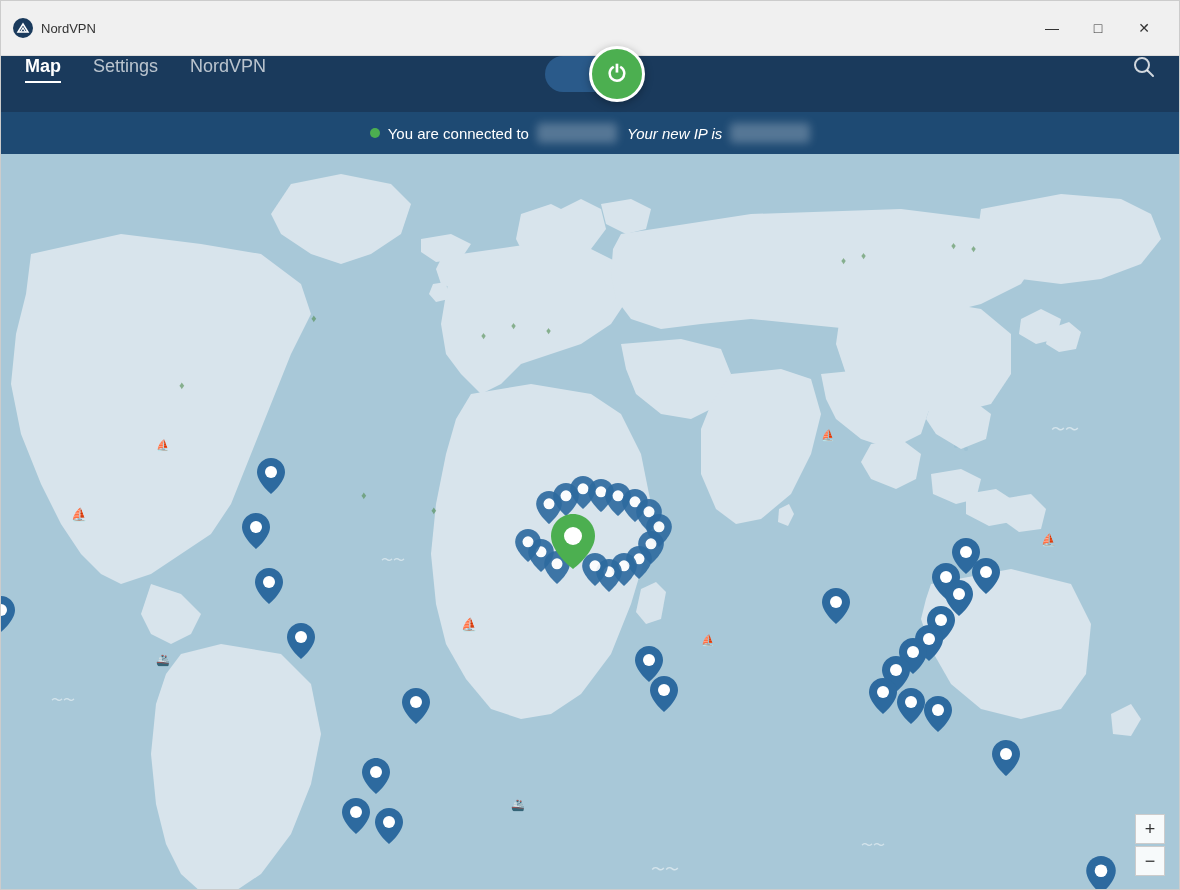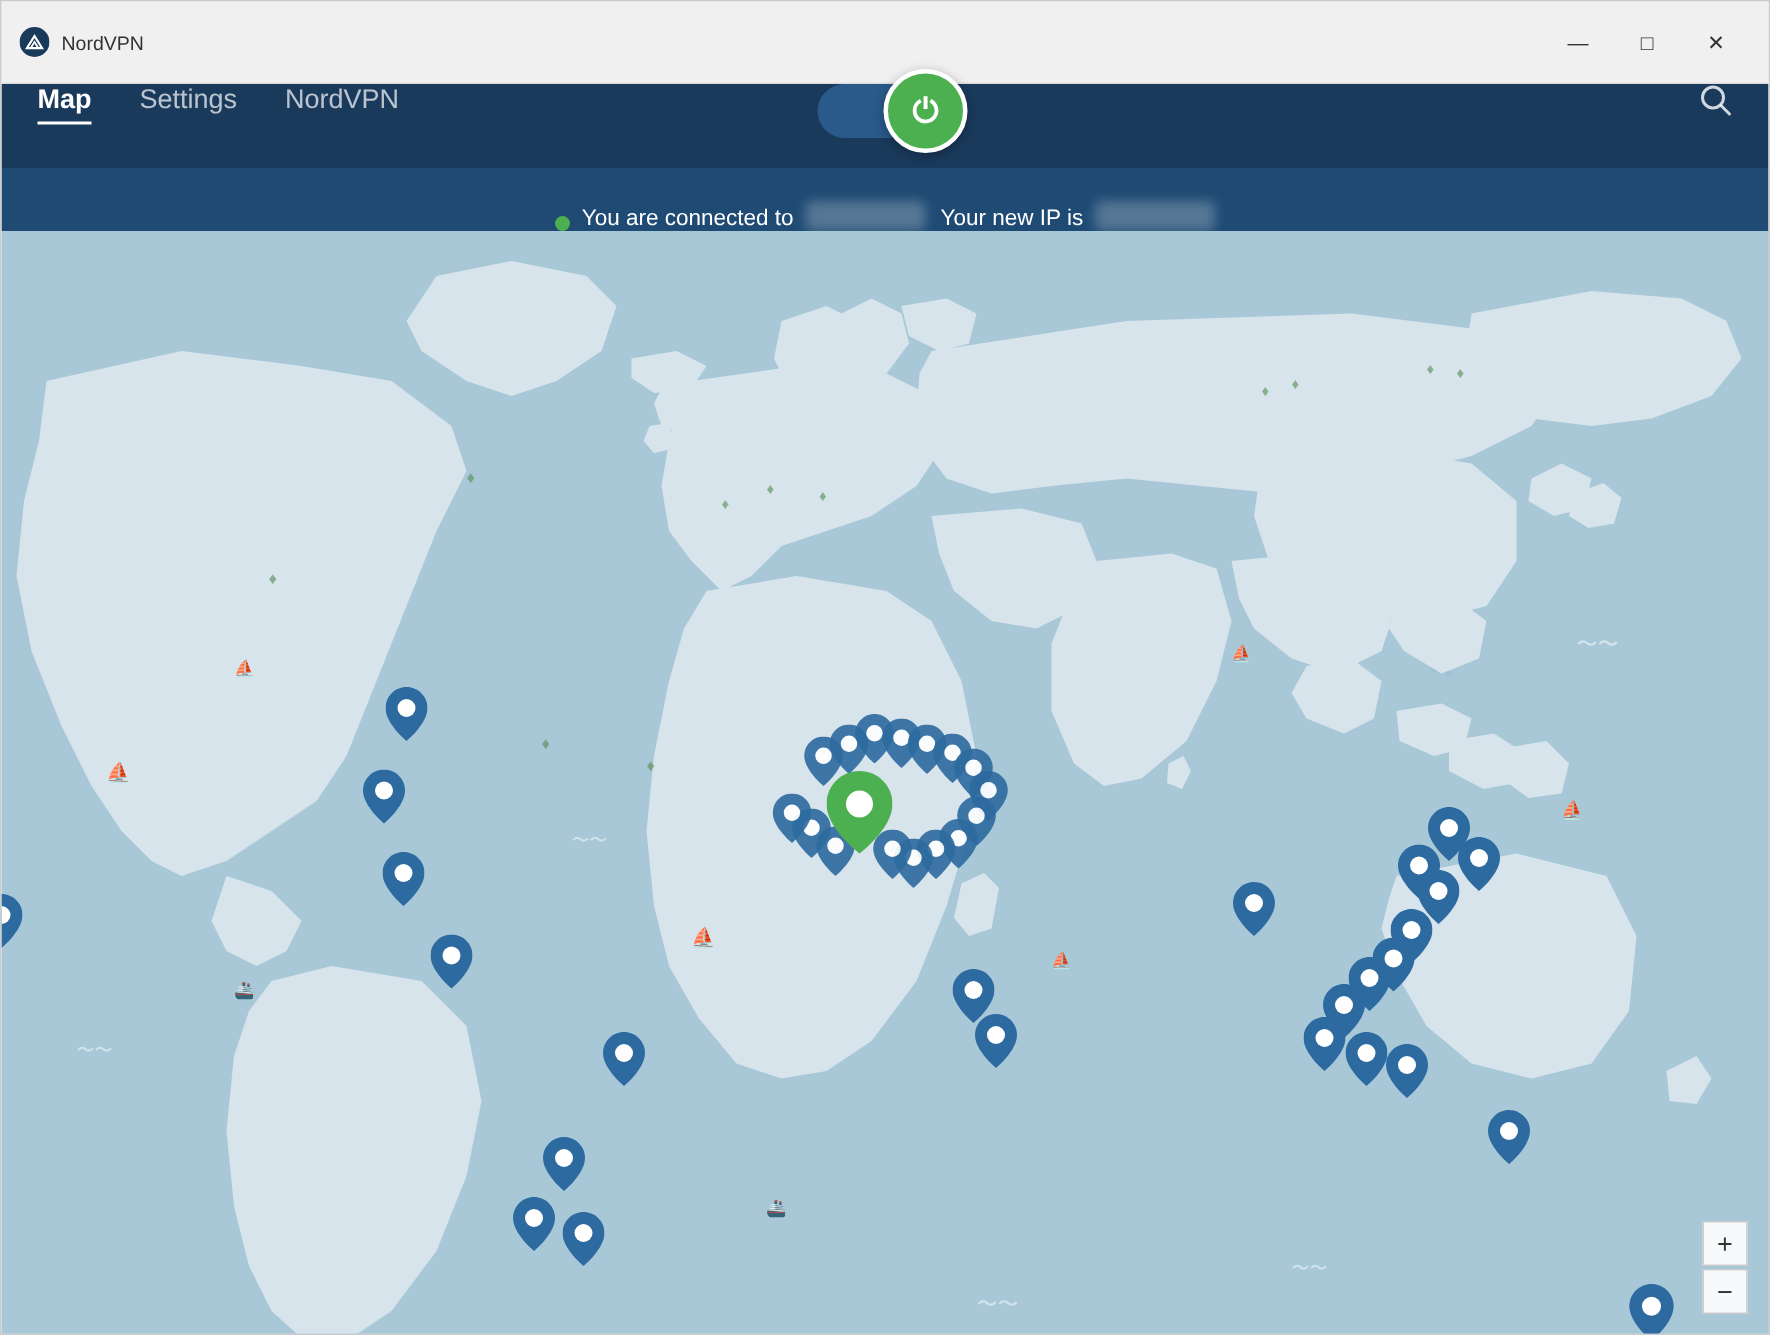--- a/index.html
+++ b/index.html
@@ -84,21 +84,21 @@
       background: none; border: none; cursor: pointer;
       color: rgba(255,255,255,0.8);
       font-size: 22px;
     }
 
     
     .status-bar {
       height: 42px;
       background: #1e4a73;
       display: flex;
-      align-items: flex-end;
+      align-items: center;
       justify-content: center;
       gap: 8px;
       font-size: 15px;
       color: #fff;
     }
     .status-dot {
       width: 10px; height: 10px;
       background: #4caf50;
       border-radius: 50%;
     }
@@ -187,21 +187,21 @@
       <circle cx="9" cy="9" r="7" stroke="rgba(255,255,255,0.8)" stroke-width="2"></circle>
       <line x1="14.5" y1="14.5" x2="20" y2="20" stroke="rgba(255,255,255,0.8)" stroke-width="2" stroke-linecap="round"></line>
     </svg>
   </button>
 </div>
 
 <div class="status-bar">
   <div class="status-dot"></div>
   <span>You are connected to</span>
   <span class="status-blur">server</span>
-  <span style="margin-left:2px;">Your new IP is</span>
+  <span style="margin-left:2px;font-style:italic;">Your new IP is</span>
   <span class="status-blur">ip</span>
 </div>
 
 <div class="map-container">
 
   <svg class="world-map-svg" viewBox="0 0 1180 738" preserveAspectRatio="xMidYMid slice">
 
     <rect width="1180" height="738" fill="#a8c8d8"></rect>
 
     <text x="80" y="320" fill="rgba(255,255,255,0.5)" font-size="14">〜〜</text>

